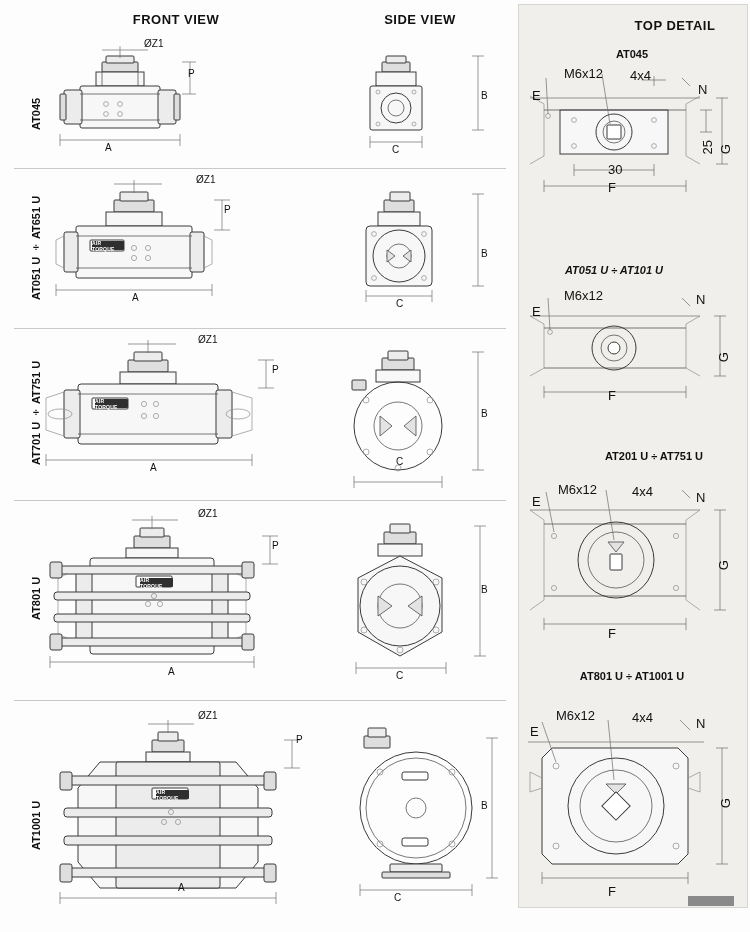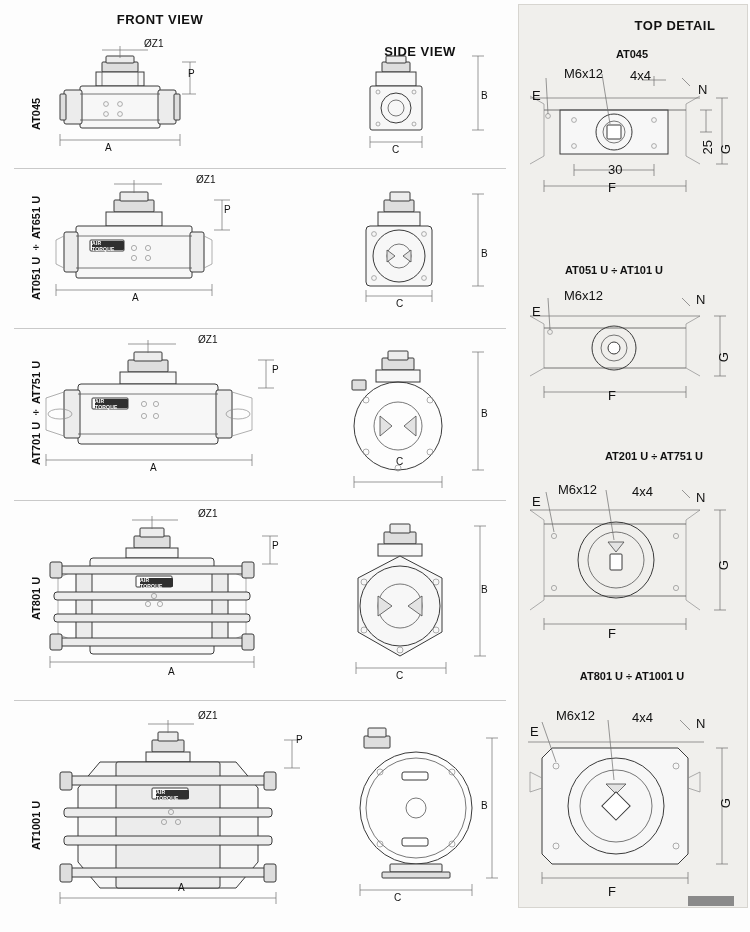--- a/index.html
+++ b/index.html
@@ -85,22 +85,22 @@
     user-select:none;
   }
 </style>
 </head>
 <body>
 
 <div class="sheet">
 
   <div class="watermark" style="left:565px;top:2px;">AIR TORQUE</div>
 
-  <div class="col-head" style="left:60px;top:12px;width:200px;">FRONT VIEW</div>
-  <div class="col-head" style="left:330px;top:12px;width:180px;margin-top:32px;">SIDE VIEW</div>
+  <div class="col-head" style="left:76px;top:12px;width:200px;">FRONT VIEW</div>
+  <div class="col-head" style="left:330px;top:12px;width:180px;">SIDE VIEW</div>
 
   <div class="panel" style="left:518px;top:4px;width:228px;height:902px;"></div>
   <div class="panel-head" style="left:539px;top:18px;width:272px;">TOP DETAIL</div>
   <div class="swatch" style="left:688px;top:896px;width:46px;height:10px;"></div>
 
   <div class="hrule" style="left:14px;top:168px;width:492px;"></div>
   <div class="hrule" style="left:14px;top:328px;width:492px;"></div>
   <div class="hrule" style="left:14px;top:500px;width:492px;"></div>
   <div class="hrule" style="left:14px;top:700px;width:492px;"></div>
 
@@ -448,21 +448,21 @@
   </svg>
   <div class="dim sm" style="left:564px;top:66px;">M6x12</div>
   <div class="dim sm" style="left:630px;top:68px;">4x4</div>
   <div class="dim sm" style="left:698px;top:82px;">N</div>
   <div class="dim sm" style="left:532px;top:88px;">E</div>
   <div class="dim sm" style="left:700px;top:140px;writing-mode:vertical-rl;transform:rotate(180deg);">25</div>
   <div class="dim sm" style="left:718px;top:144px;writing-mode:vertical-rl;transform:rotate(180deg);">G</div>
   <div class="dim sm" style="left:608px;top:162px;">30</div>
   <div class="dim sm" style="left:608px;top:180px;">F</div>
 
-  <div class="detail-title" style="left:518px;top:264px;width:192px;">AT051 U ÷ AT101 U</div>
+  <div class="detail-title" style="left:518px;top:264px;width:192px;font-style:italic;">AT051 U ÷ AT101 U</div>
   <svg width="750" height="932">
     <g transform="translate(530,306)">
       <path class="lnl" d="M0 10 L14 18 L14 62 L0 70"></path>
       <path class="lnl" d="M170 10 L156 18 L156 62 L170 70"></path>
       <line class="ln2" x1="14" y1="22" x2="156" y2="22"></line>
       <line class="ln2" x1="14" y1="62" x2="156" y2="62"></line>
       <circle class="ln" cx="84" cy="42" r="22"></circle>
       <circle class="ln2" cx="84" cy="42" r="13"></circle>
       <circle class="fillwht" cx="84" cy="42" r="6"></circle>
       <circle class="lnl" cx="20" cy="26" r="2.4"></circle>

